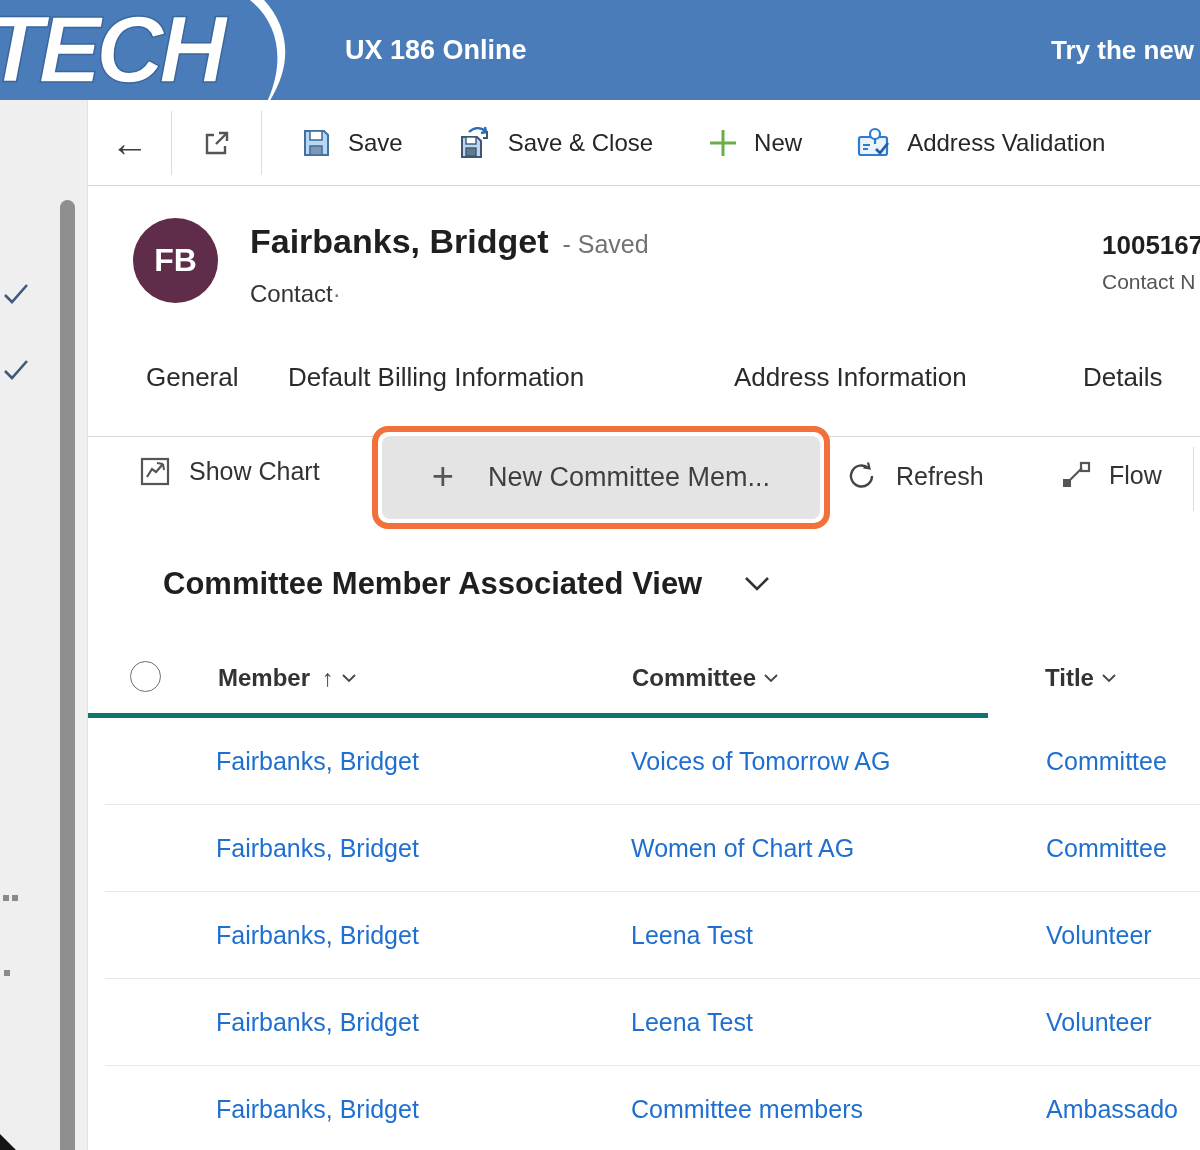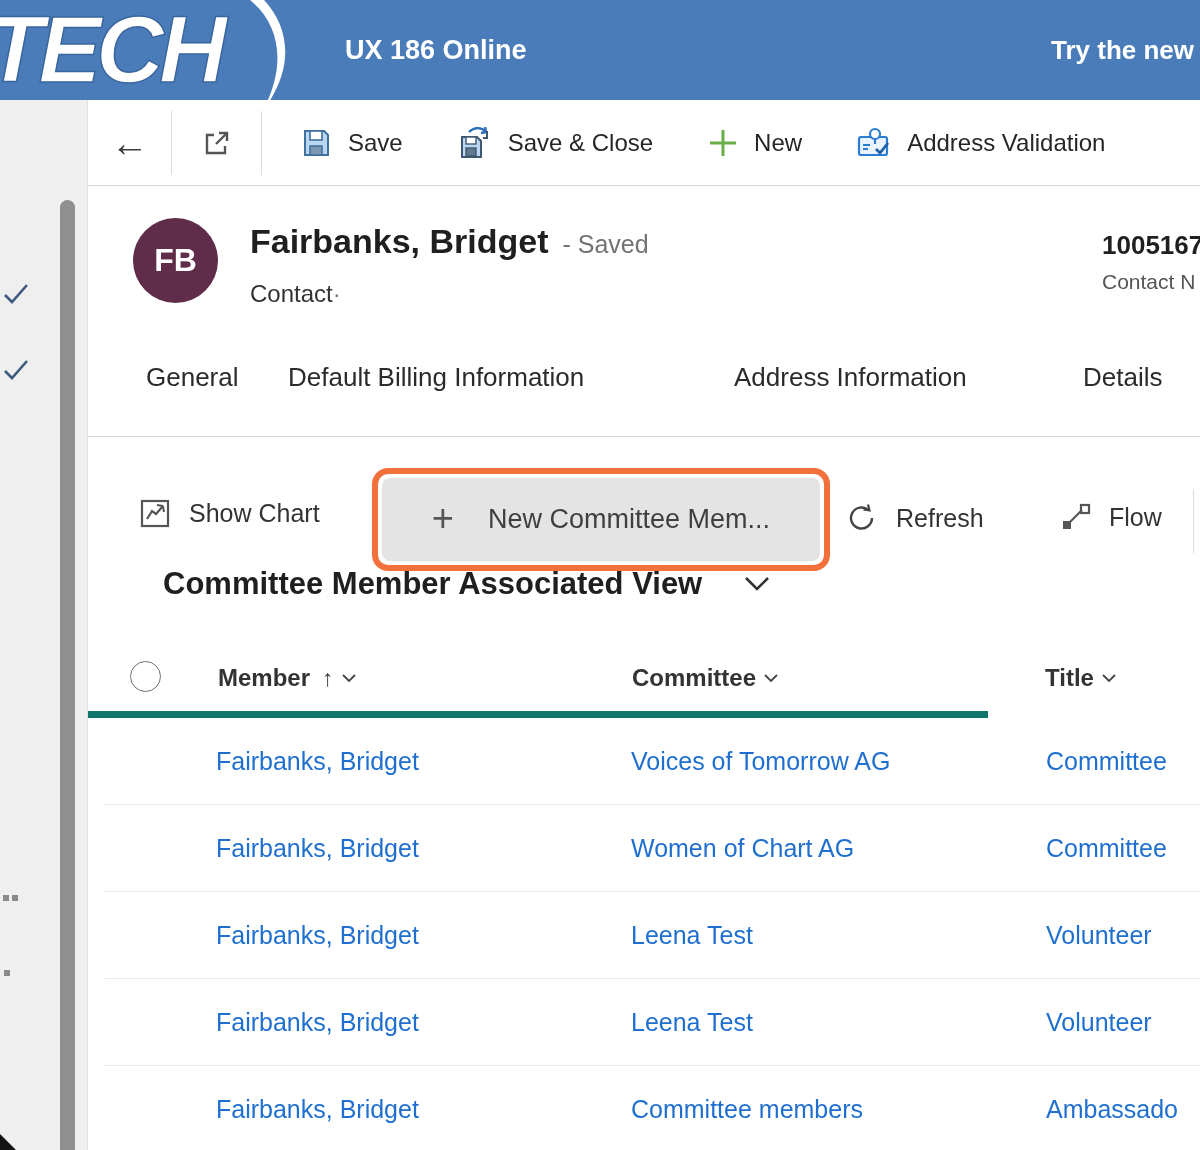--- a/index.html
+++ b/index.html
@@ -49,38 +49,38 @@
   .rec-form { display:flex; align-items:center; gap:10px; font-weight:600; color:#2b2b2b; cursor:pointer; }
   .rec-number-box { position:absolute; left:1102px; top:230px; width:180px; white-space:nowrap; }
   .rec-number { font-size:26px; font-weight:bold; color:#1f1f1f; }
   .rec-number-label { margin-top:9px; font-size:21px; color:#555; }
   
   .tabs { position:absolute; left:88px; top:340px; width:1112px; height:96px; }
   .tab { position:absolute; top:22px; font-size:26px; color:#2b2b2b; cursor:pointer; white-space:nowrap; }
   .tab-0 { left:50px;margin-left:8px; } .tab-1 { left:200px; } .tab-2 { left:646px; } .tab-3 { left:995px; }
   .tabs-divider { position:absolute; left:88px; top:436px; width:1112px; height:1px; background:#d6d6d6; }
   
-  .grid-toolbar { position:absolute; left:88px; top:456px; width:996px; height:122px; }
+  .grid-toolbar { position:absolute; left:88px; top:414px; width:996px; height:122px; }
   .gt-btn { position:absolute; display:flex; align-items:center; gap:17px; font-size:25px; color:#333;
     cursor:pointer; white-space:nowrap; }
   .gt-show-chart { left:50px; top:40px; }
   .gt-refresh { left:757px; top:45px; }
   .gt-flow { left:972px; top:45px; }
   .gt-vdiv { position:absolute; left:1105px; top:33px; width:1px; height:64px; background:#dcdcdc; }
   .highlight-ring { position:absolute; left:284px; top:12px; width:458px; height:103px;
     border:6px solid #f2703a; border-radius:16px; padding:4px; background:#fff; }
   .new-committee-btn { width:100%; height:100%; background:#e4e4e4; border-radius:8px;
     display:flex; align-items:center; justify-content:center; gap:34px; cursor:pointer; }
   .new-committee-btn .plus { font-size:38px; font-weight:300; color:#555; line-height:1; margin-top:-4px; }
   .new-committee-btn .lbl { font-size:27px; color:#3f3f3f; white-space:nowrap; }
   
   .view-selector { position:absolute; left:163px; top:566px; display:flex; align-items:center; gap:42px; cursor:pointer; }
   .view-title { font-size:31px; font-weight:bold; color:#1f1f1f; white-space:nowrap; }
   
-  .thead { position:absolute; left:88px; top:640px; width:900px; height:78px; border-bottom:7px solid #0f766e; }
+  .thead { position:absolute; left:88px; top:640px; width:900px; height:78px; border-bottom:5px solid #0f766e; }
   .sel-circle { position:absolute; left:42px; top:21px; width:31px; height:31px; border-radius:50%;
     border:1.5px solid #707070; cursor:pointer; background:#fff; }
   .col { position:absolute; top:24px; display:flex; align-items:center; gap:8px; font-size:24px;
     font-weight:600; color:#333; cursor:pointer; white-space:nowrap; }
   .col-member { left:130px; } .col-committee { left:544px; } .col-title { left:957px; }
   .sort-arrow { font-size:23px; font-weight:400; color:#444; margin-left:4px; }
   .rows { position:absolute; left:0; top:718px; width:1200px; }
   .trow { position:relative; width:1200px; height:87px; }
   .trow .rule { position:absolute; left:105px; bottom:0; width:1095px; height:1px; background:#e8e8e8; }
   .cell { position:absolute; top:0; height:87px; display:flex; align-items:center;

